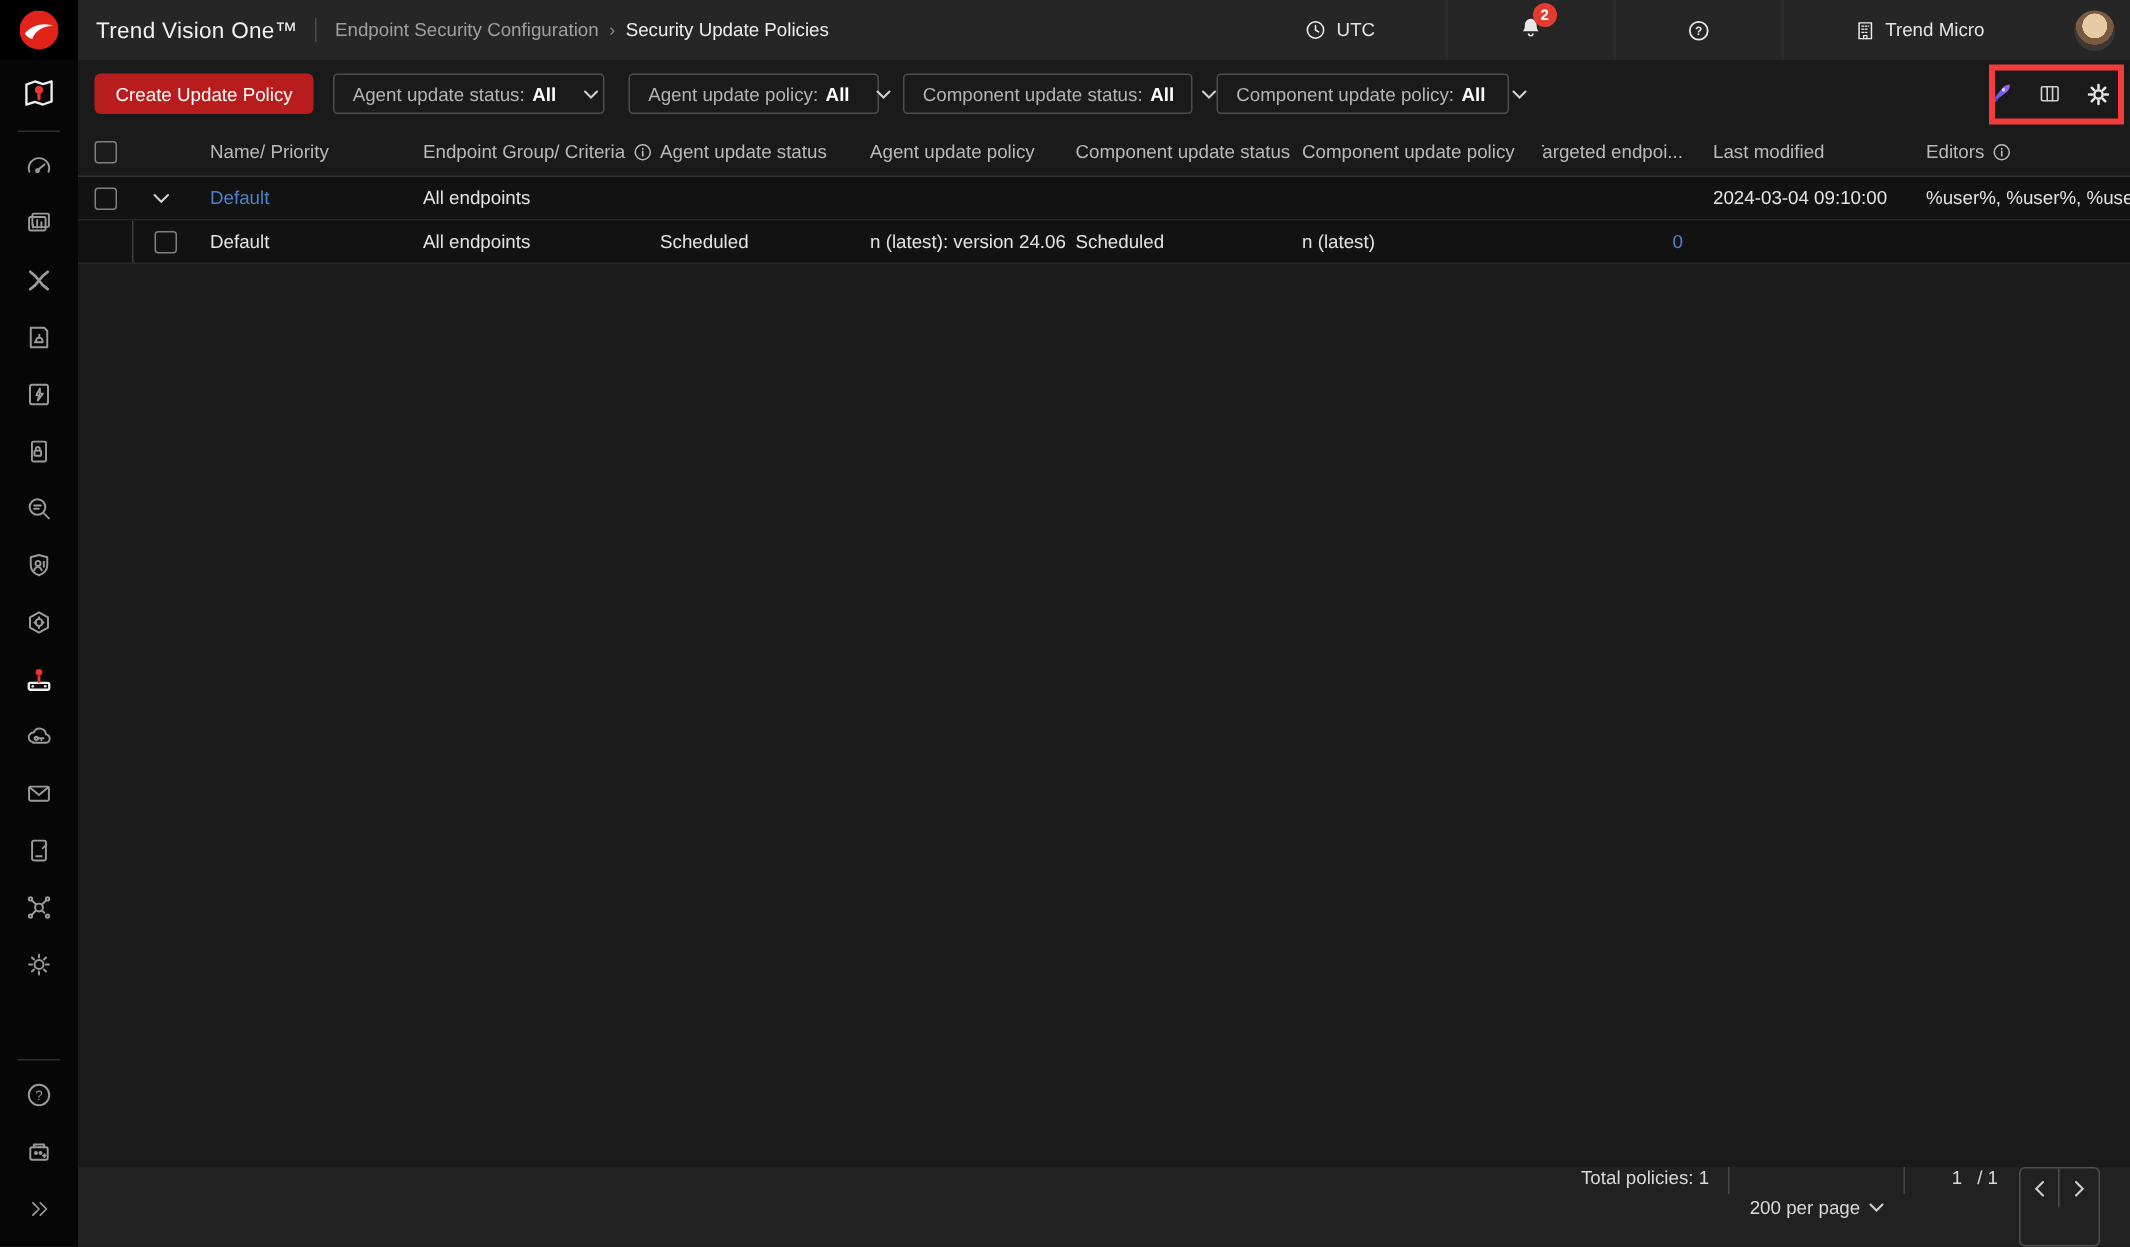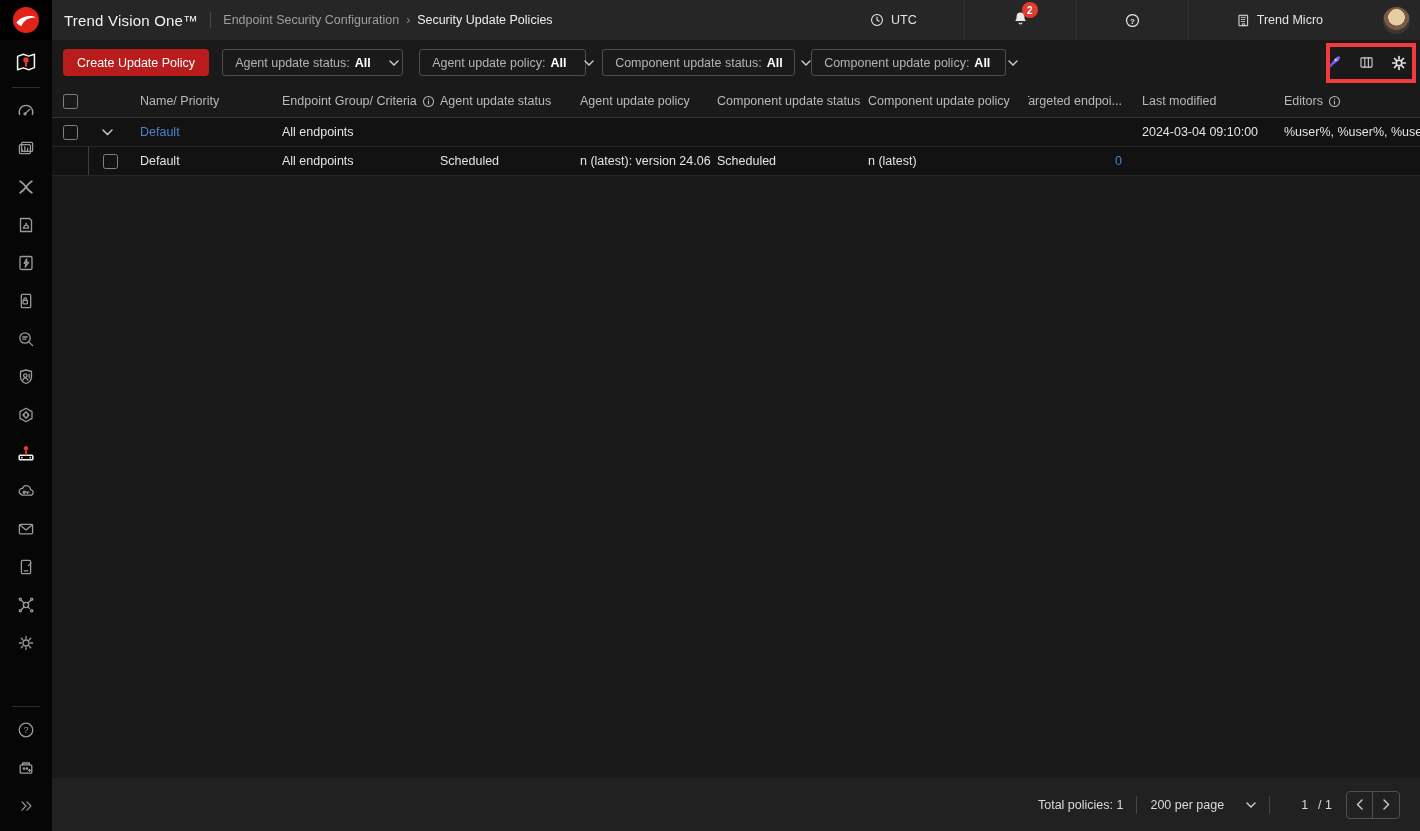--- a/index.html
+++ b/index.html
@@ -69,24 +69,24 @@
   .hcell { display:flex; align-items:center; gap:5px; cursor:pointer; }
   .checkbox { width:15px; height:15px; border:1.4px solid #808080; border-radius:2.5px;
               margin-left:11px; cursor:pointer; background:transparent; flex:0 0 auto; }
   .row-chevron { padding-left:14px; cursor:pointer; display:flex; }
   .child-indent { border-left:1px solid #3f3f3f; }
   .link { color:#4d80c9; cursor:pointer; }
   .info-ic { display:flex; cursor:pointer; }
 
   
   .footer { position:absolute; left:0; bottom:0; width:1368px; height:53px; background:#212121;
-            display:flex; align-items:center; justify-content:flex-end; padding-right:20px;
+            display:flex; justify-content:flex-end; padding-right:20px;
             font-size:12.5px; color:#d9d9d9; }
   .foot-sep { width:1px; height:18px; background:#454545; margin:0 13px; }
-  .per-page { display:flex; align-items:center; gap:22px; cursor:pointer; }
+  .per-page { display:flex; align-items:center; gap:6px; cursor:pointer; }
   .page-num { margin:0 10px 0 18px; }
   .page-total { margin-right:14px; color:#d9d9d9; }
   .pager { display:flex; border:1px solid #4f4f4f; border-radius:4px; overflow:hidden; }
   .pager-btn { width:26px; height:26px; display:flex; align-items:center; justify-content:center;
                cursor:pointer; color:#cfcfcf; }
   .pager-btn:first-child { border-right:1px solid #4f4f4f; }
 
   
   .annotation { position:absolute; left:1326px; top:43px; width:90px; height:40px;
                 border:4px solid #f23b3b; z-index:9; pointer-events:none; }

